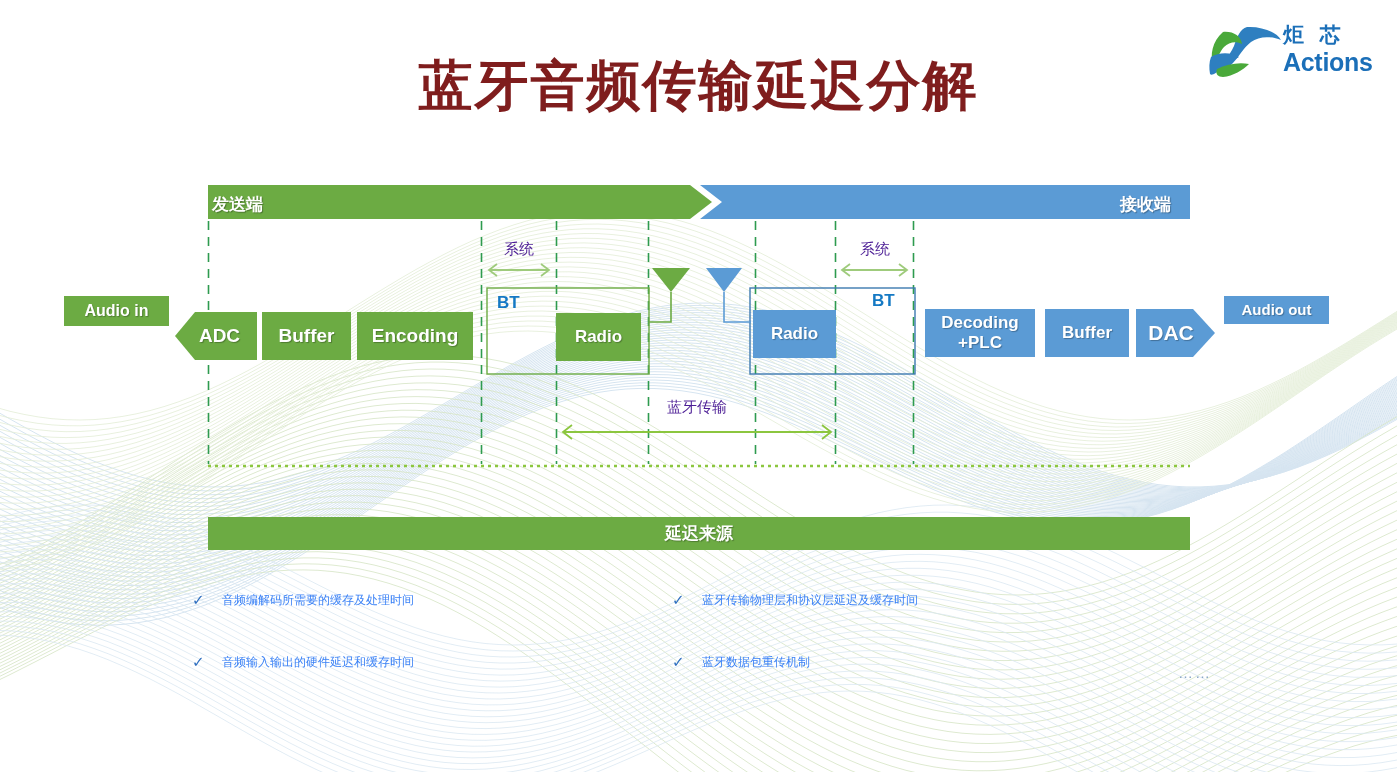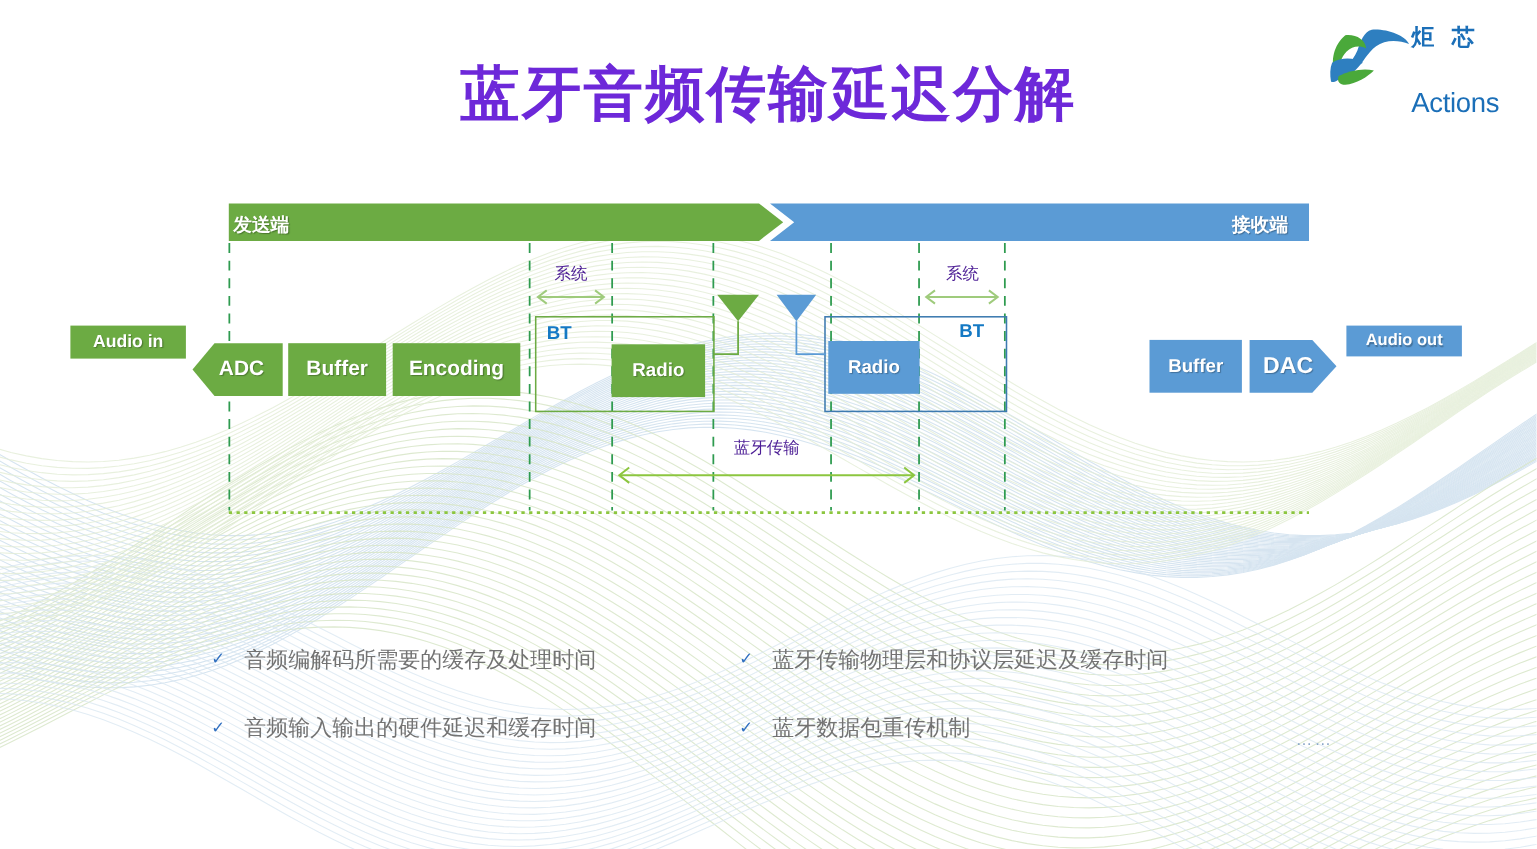--- a/index.html
+++ b/index.html
@@ -50,38 +50,37 @@
   .logo-cn {
     font-size: 21px;
     font-weight: bold;
     color: #1b6fb8;
     letter-spacing: 5px;
     line-height: 26px;
     white-space: nowrap;
   }
   .logo-en {
     font-size: 25px;
-    font-weight: normal;
+    font-weight: bold;
     color: #1b6fb8;
     line-height: 28px;
     letter-spacing: -0.3px;
     white-space: nowrap;
-    margin-top: 32px;
   }
 
   
   #page-title {
     position: absolute;
     left: 0;
     top: 50px;
     width: 1397px;
     text-align: center;
     font-size: 54px;
     font-weight: bold;
-    color: #6d28d9;
+    color: #7f1d1d;
     letter-spacing: 2px;
     z-index: 5;
     white-space: nowrap;
   }
 
   
   #diagram {
     position: absolute;
     left: 0; top: 0;
     width: 1397px; height: 772px;
@@ -172,22 +171,22 @@
     white-space: nowrap;
   }
   .bullet .tick {
     color: #2f6fc0;
     font-size: 15px;
     width: 30px;
     flex: none;
     line-height: 20px;
   }
   .bullet .txt {
-    color: #737373;
-    font-size: 20px;
+    color: #3b82f6;
+    font-size: 12px;
     line-height: 20px;
   }
   #ellipsis {
     position: absolute;
     left: 1178px;
     top: 664px;
     font-size: 15px;
     color: #8aa7c8;
     letter-spacing: 2px;
     z-index: 4;
@@ -432,38 +431,45 @@
     <div class="bt-label" style="left:497px; top:293px;">BT</div>
     <div class="node green" style="left:556px; top:313px; width:85px; height:48px; font-size:17px;">
       <span>Radio</span>
     </div>
 
     <div class="bt-label" style="left:872px; top:291px;">BT</div>
     <div class="node blue" style="left:753px; top:310px; width:83px; height:48px; font-size:17px;">
       <span>Radio</span>
     </div>
 
+    <div class="node blue" style="left:925px; top:309px; width:110px; height:48px; font-size:17px; white-space:pre-line;">
+      <span>Decoding
++PLC</span>
+    </div>
 
     <div class="node blue" style="left:1045px; top:309px; width:84px; height:48px; font-size:17px;">
       <span>Buffer</span>
     </div>
 
     <div class="node" style="left:1140px; top:309px; width:62px; height:48px; font-size:21px; background:transparent;">
       <span>DAC</span>
     </div>
 
     <div class="node blue" style="left:1224px; top:296px; width:105px; height:28px; font-size:15px;">
       <span>Audio out</span>
     </div>
 
     <div class="annot" style="left:489px; top:240px; width:60px;">系统</div>
     <div class="annot" style="left:845px; top:240px; width:60px;">系统</div>
     <div class="annot" style="left:597px; top:398px; width:200px;">蓝牙传输</div>
   </div>
 
+  <div id="sources-bar">
+    <span>延迟来源</span>
+  </div>
 
   <div id="bullets">
     <div class="bullet" style="left:192px; top:0px;">
       <span class="tick">✓</span>
       <span class="txt">音频编解码所需要的缓存及处理时间</span>
     </div>
     <div class="bullet" style="left:192px; top:62px;">
       <span class="tick">✓</span>
       <span class="txt">音频输入输出的硬件延迟和缓存时间</span>
     </div>

